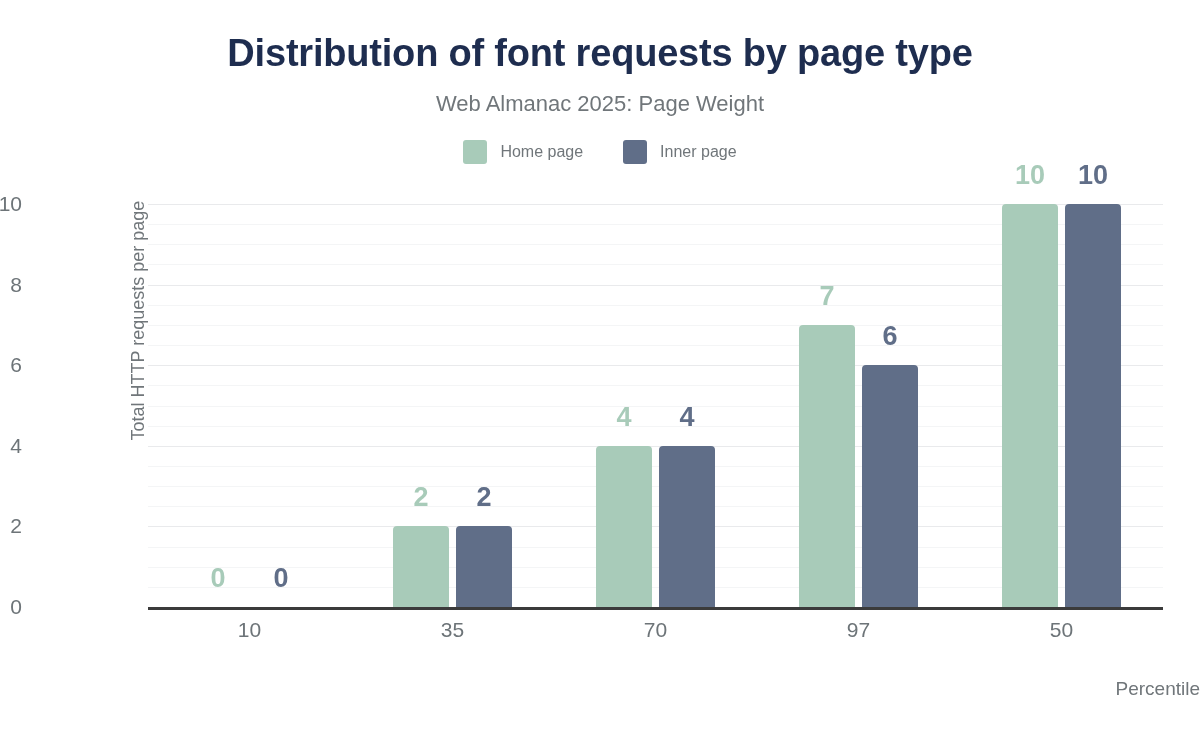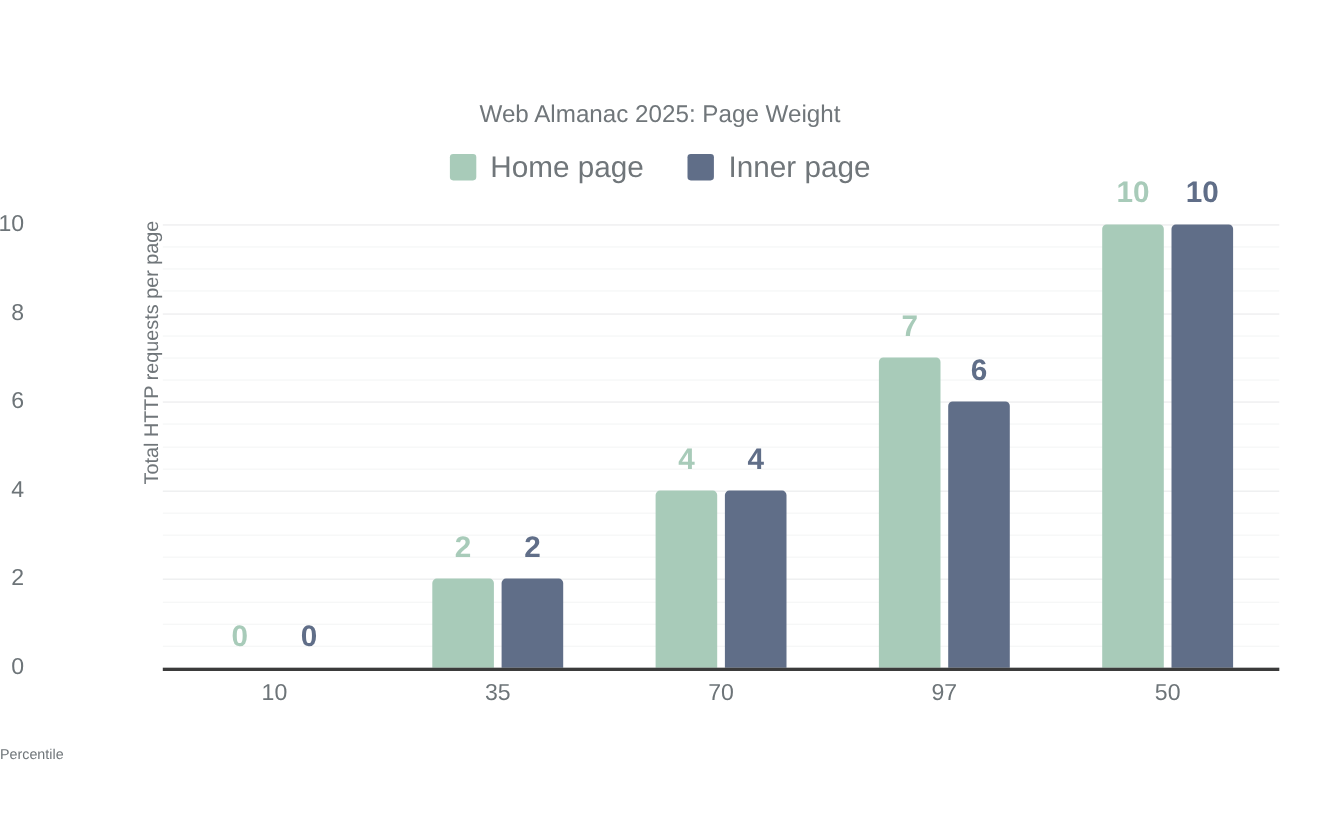--- a/index.html
+++ b/index.html
@@ -62,21 +62,21 @@
     align-items: center;
     gap: 13px;
   }
   .legend-swatch {
     width: 24px;
     height: 24px;
     border-radius: 3px;
     display: block;
   }
   .legend-label {
-    font-size: 27px;
+    font-size: 16px;
     color: #70767a;
     line-height: 24px;
   }
 
   
   .plot-area {
     position: absolute;
     left: 148px;
     top: 204px;
     width: 1015px;
@@ -158,30 +158,31 @@
     text-align: center;
     font-size: 21px;
     color: #6d7478;
     line-height: 24px;
   }
   .x-axis-title {
     position: absolute;
     top: 678px;
     left: 0;
     width: 1200px;
-    text-align: left;
-    font-size: 13px;
+    text-align: right;
+    font-size: 19px;
     color: #70767a;
   }
 </style>
 </head>
 <body>
 
 <div id="chart-root">
 
+  <div class="chart-title">Distribution of font requests by page type</div>
 
   <div class="chart-subtitle">Web Almanac 2025: Page Weight</div>
 
   <div class="legend" id="legend">
       <div class="legend-item">
         <span class="legend-swatch" style="background: rgb(168, 203, 185);"></span>
         <span class="legend-label">Home page</span>
       </div>
       <div class="legend-item">
         <span class="legend-swatch" style="background: rgb(96, 110, 136);"></span>

